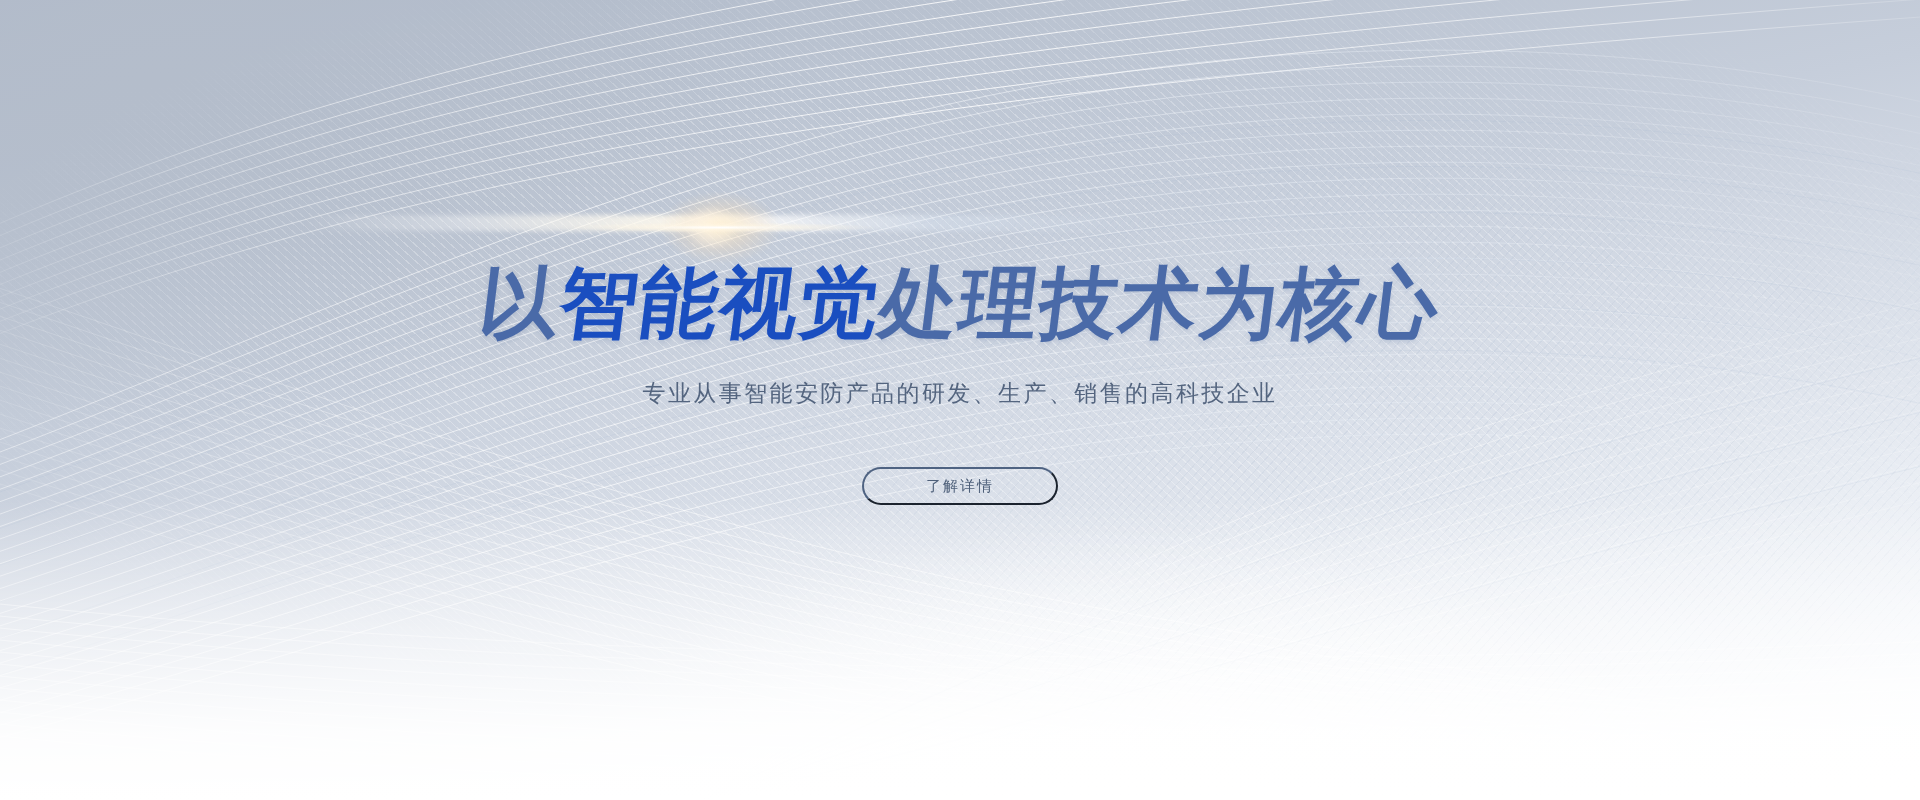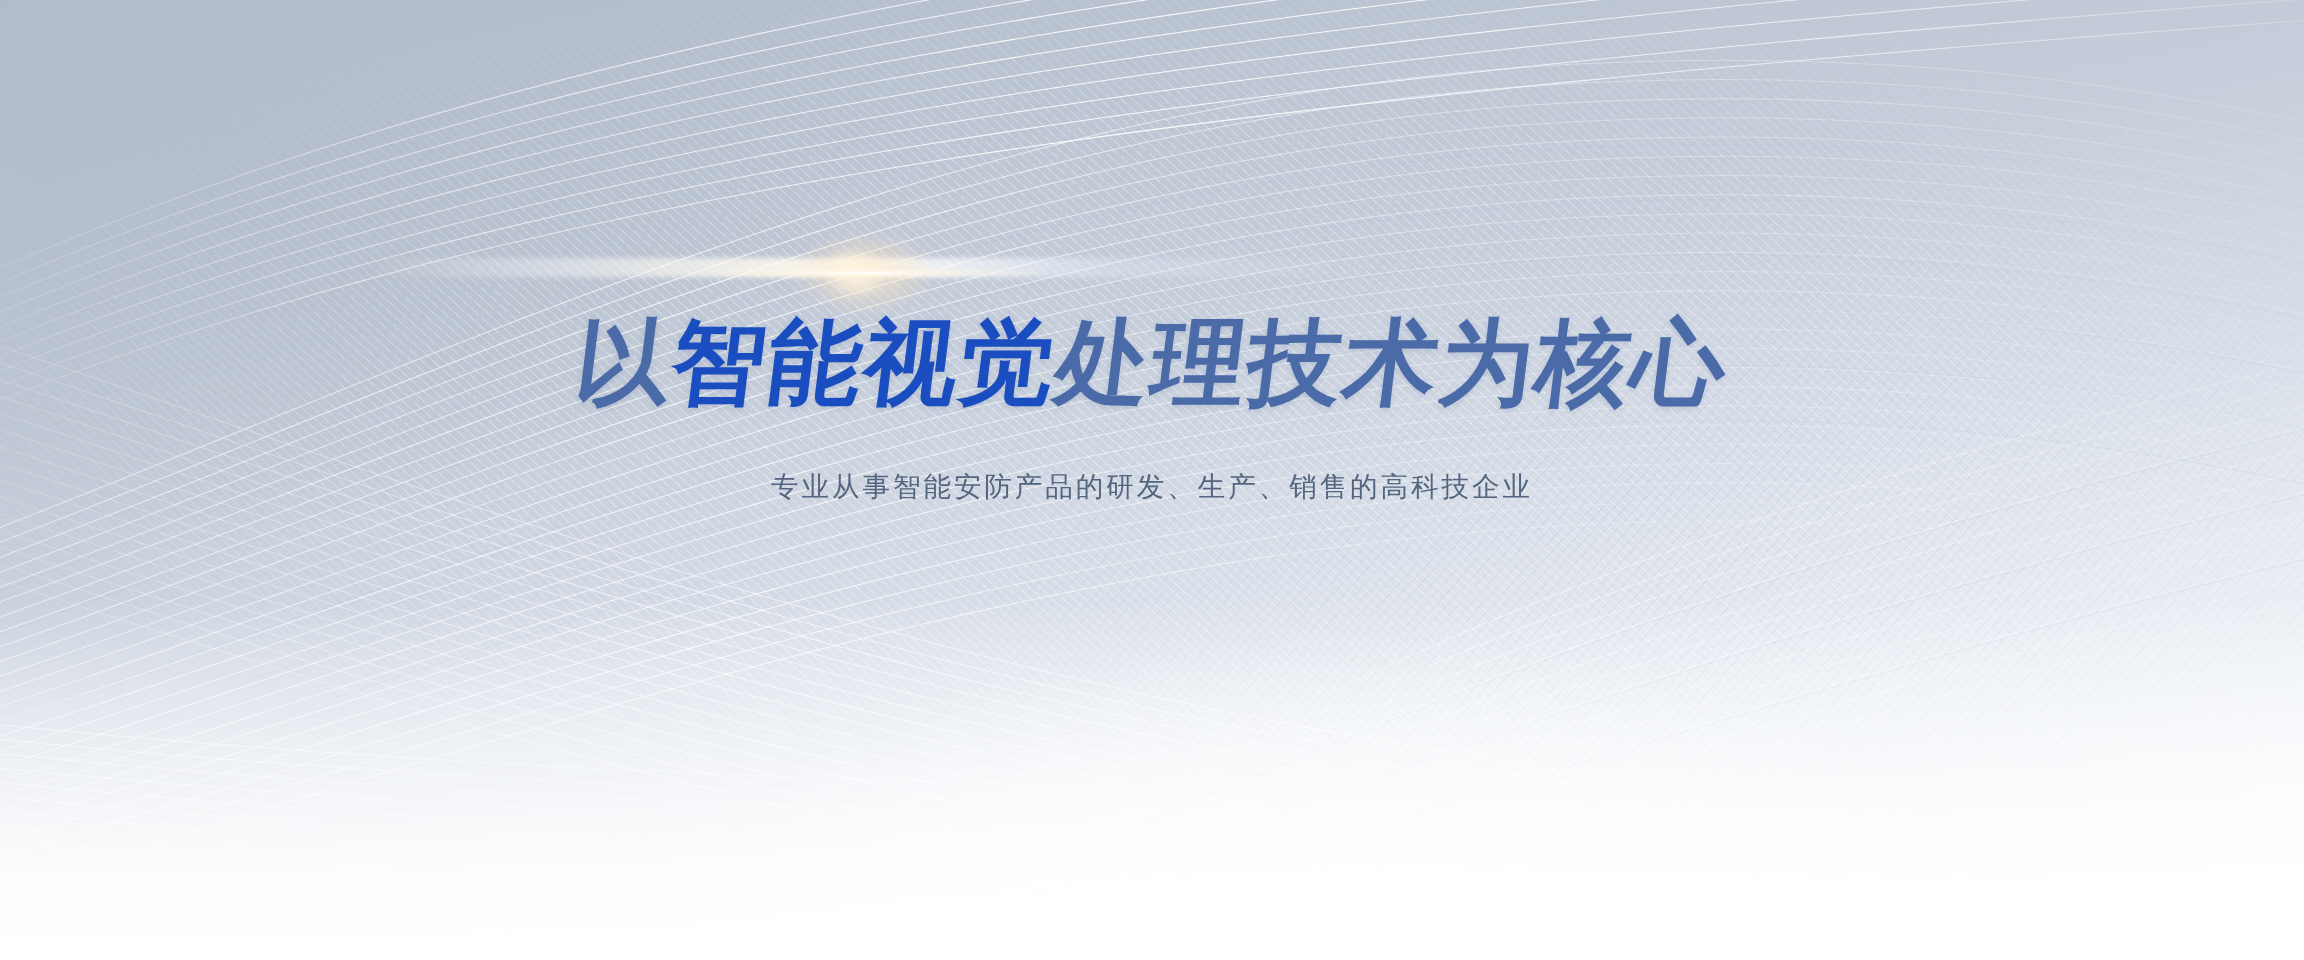--- a/index.html
+++ b/index.html
@@ -80,21 +80,21 @@
     transform:skewX(-7deg);
     font-family:"DejaVu Sans", "Liberation Sans", sans-serif;
     text-shadow:0 2px 5px rgba(90,115,160,0.22);
   }
   #headline .seg { display:inline-block; }
   #headline .seg.a { color:#4a6aa8; }
   #headline .seg.b { color:#1a4ec0; }
   #headline .seg.c { color:#4a6aa8; }
 
   #subtitle {
-    margin-top:48px;
+    margin-top:36px;
     font-size:23px;
     letter-spacing:2.4px;
     color:#54657f;
     white-space:nowrap;
     font-family:"DejaVu Sans", "Liberation Sans", sans-serif;
   }
 
   #cta-button {
     margin-top:58px;
     width:196px; height:38px;
@@ -266,15 +266,16 @@
   <div id="flare-streak"></div>
   <div id="flare"></div>
   <div id="bottom-wash"></div>
 
   <div id="content">
 
     <h1 id="headline"><span class="seg a" style="color: rgb(74, 106, 168);">以</span><span class="seg b" style="color: rgb(26, 78, 192);">智能视觉</span><span class="seg c" style="color: rgb(74, 106, 168);">处理技术为核心</span></h1>
 
     <p id="subtitle" style="color: rgb(84, 101, 127);">专业从事智能安防产品的研发、生产、销售的高科技企业</p>
 
+    <button id="cta-button" style="border-color: rgb(79, 99, 130); color: rgb(77, 95, 121);">了解详情</button>
 
   </div>
 </div>
 
 </body></html>

